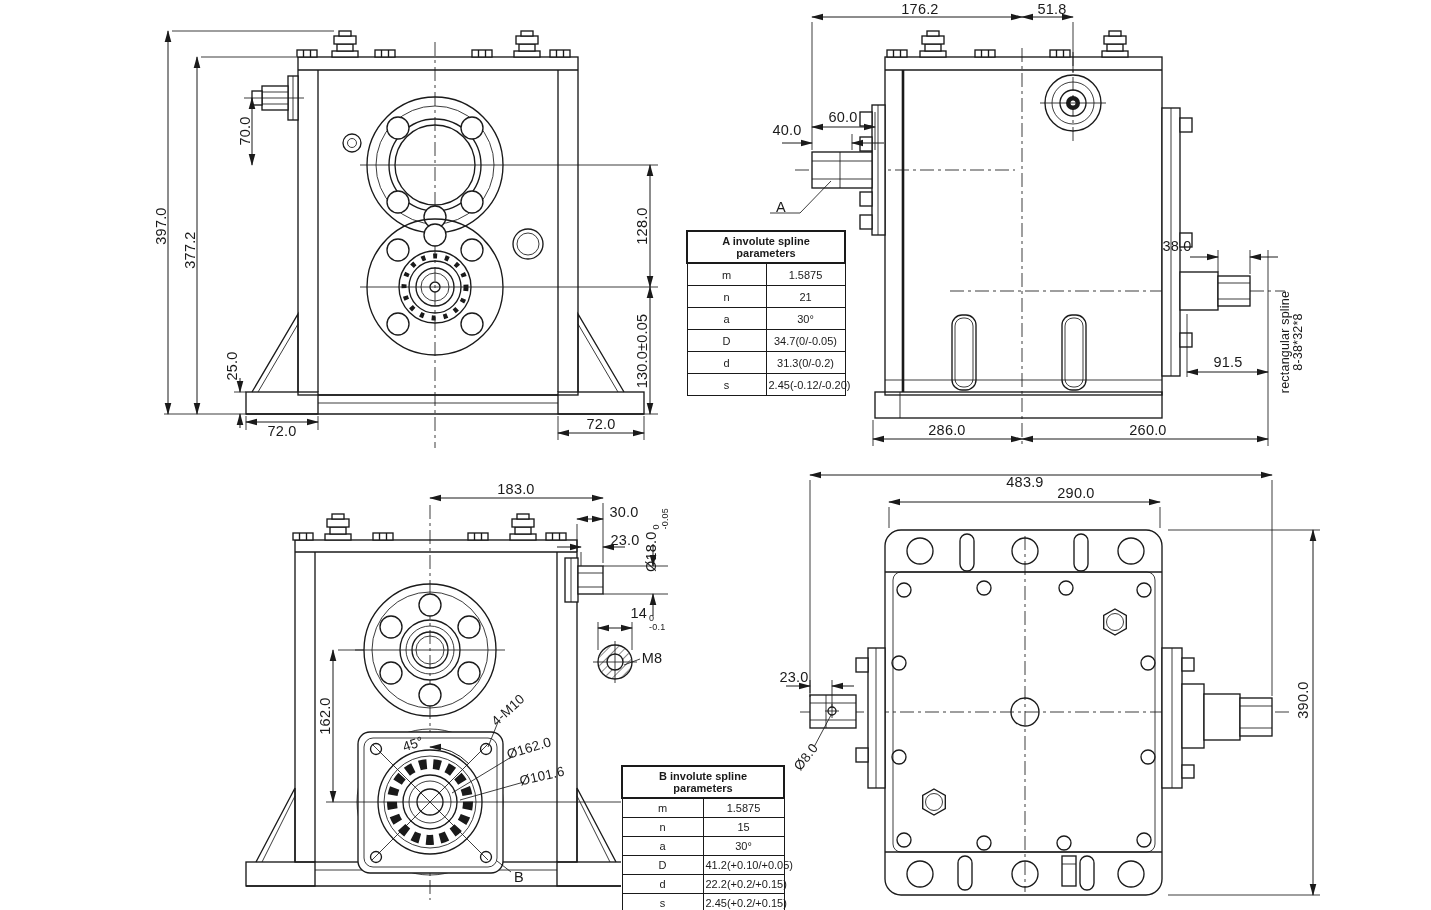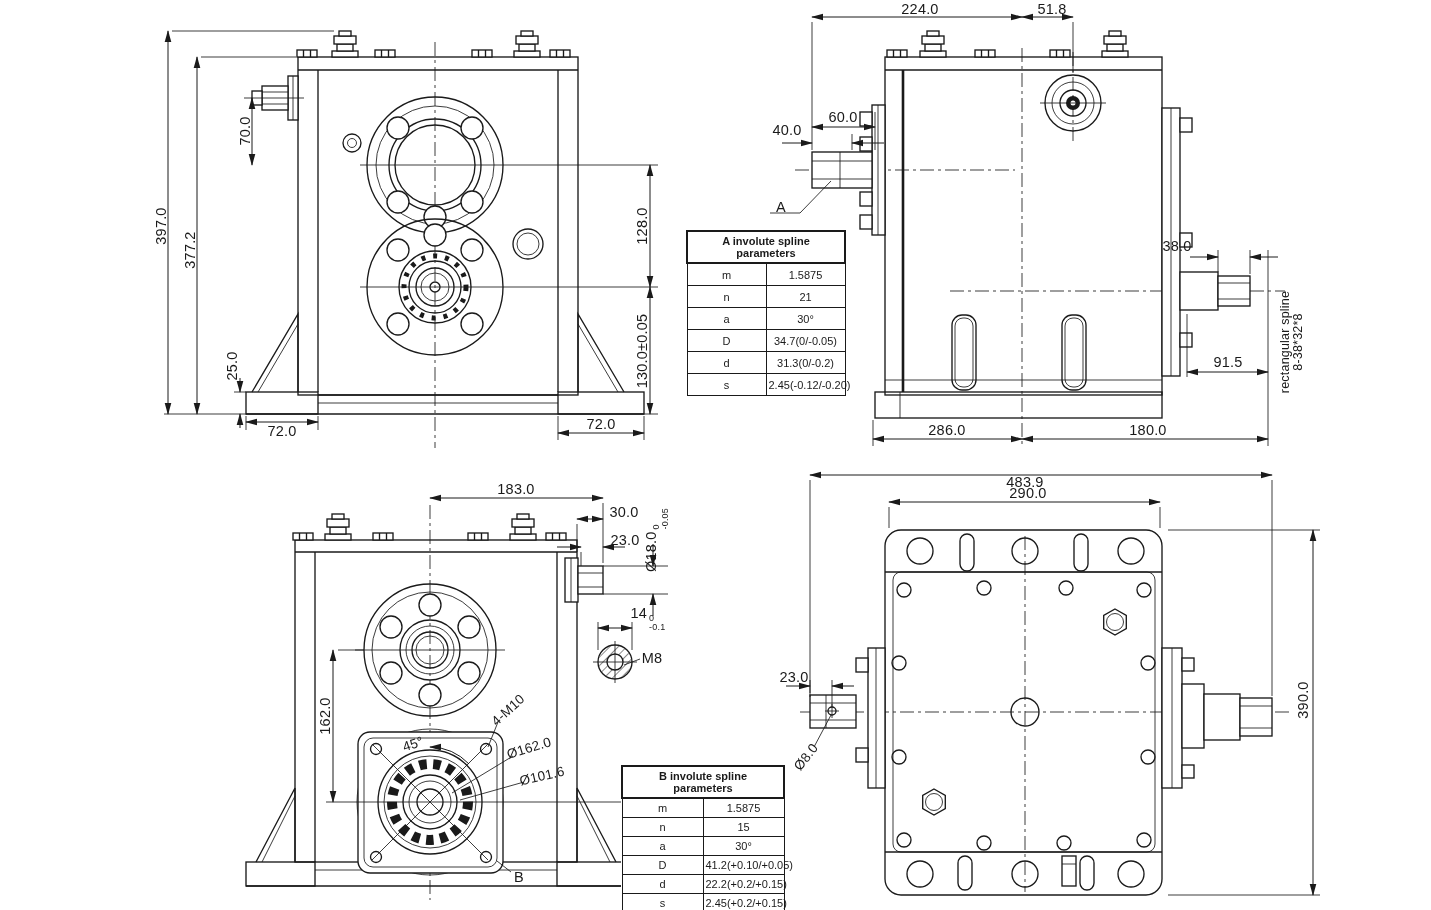--- a/index.html
+++ b/index.html
@@ -380,33 +380,33 @@
 
 <span class="lbl" style="--r:-90deg;left:161px;top:226px">397.0</span>
 <span class="lbl" style="--r:-90deg;left:190px;top:250px">377.2</span>
 <span class="lbl" style="--r:-90deg;left:245px;top:131px">70.0</span>
 <span class="lbl" style="--r:-90deg;left:232px;top:366px">25.0</span>
 <span class="lbl" style="left:282px;top:431px">72.0</span>
 <span class="lbl" style="left:601px;top:424px">72.0</span>
 <span class="lbl" style="--r:-90deg;left:642px;top:226px">128.0</span>
 <span class="lbl" style="--r:-90deg;left:642px;top:351px">130.0±0.05</span>
 
-<span class="lbl" style="left:920px;top:9px">224.0</span>
+<span class="lbl" style="left:920px;top:9px">176.2</span>
 <span class="lbl" style="left:1052px;top:9px">51.8</span>
 <span class="lbl" style="left:787px;top:130px">40.0</span>
 <span class="lbl" style="left:843px;top:117px">60.0</span>
 <span class="lbl" style="left:781px;top:207px">A</span>
 <span class="lbl" style="left:1177px;top:246px">38.0</span>
 <span class="lbl" style="left:1228px;top:362px">91.5</span>
 <div class="lbl note" style="--r:-90deg;left:1292px;top:342px">
   <div>rectangular spline</div>
   <div>8-38*32*8</div>
 </div>
 <span class="lbl" style="left:947px;top:430px">286.0</span>
-<span class="lbl" style="left:1148px;top:430px">180.0</span>
+<span class="lbl" style="left:1148px;top:430px">260.0</span>
 
 <span class="lbl" style="left:516px;top:489px">183.0</span>
 <span class="lbl" style="left:624px;top:512px">30.0</span>
 <span class="lbl" style="left:625px;top:540px">23.0</span>
 <span class="lbl" style="--r:-90deg;left:656px;top:540px">
   <span>Ø18.0</span><span class="tol">
         <i>0</i>
         <i>-0.05</i>
       </span>
 </span>
@@ -418,21 +418,21 @@
 </span>
 <span class="lbl" style="left:652px;top:658px">M8</span>
 <span class="lbl" style="--r:-90deg;left:325px;top:716px">162.0</span>
 <span class="lbl sm" style="--r:-18deg;left:413px;top:744px">45°</span>
 <span class="lbl sm" style="--r:-42deg;left:508px;top:710px">4-M10</span>
 <span class="lbl sm" style="--r:-17deg;left:529px;top:748px">Ø162.0</span>
 <span class="lbl sm" style="--r:-13deg;left:542px;top:776px">Ø101.6</span>
 <span class="lbl" style="left:519px;top:877px">B</span>
 
 <span class="lbl" style="left:1025px;top:482px">483.9</span>
-<span class="lbl" style="left:1028px;top:493px">290.0</span>
+<span class="lbl" style="left:1076px;top:493px">290.0</span>
 <span class="lbl" style="--r:-90deg;left:1303px;top:700px">390.0</span>
 <span class="lbl" style="left:794px;top:677px">23.0</span>
 <span class="lbl sm" style="--r:-52deg;left:806px;top:757px">Ø8.0</span>
 
 <table class="spline" id="tableA" style="left:686px;top:230px;width:160px">
   <thead>
         <tr>
           <th colspan="2">A  involute spline parameters</th>
         </tr>
       </thead>

